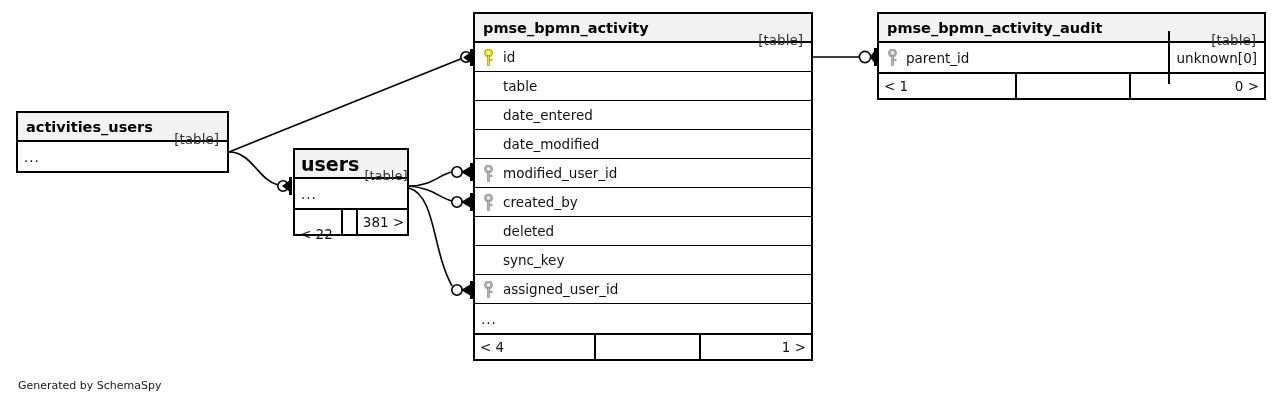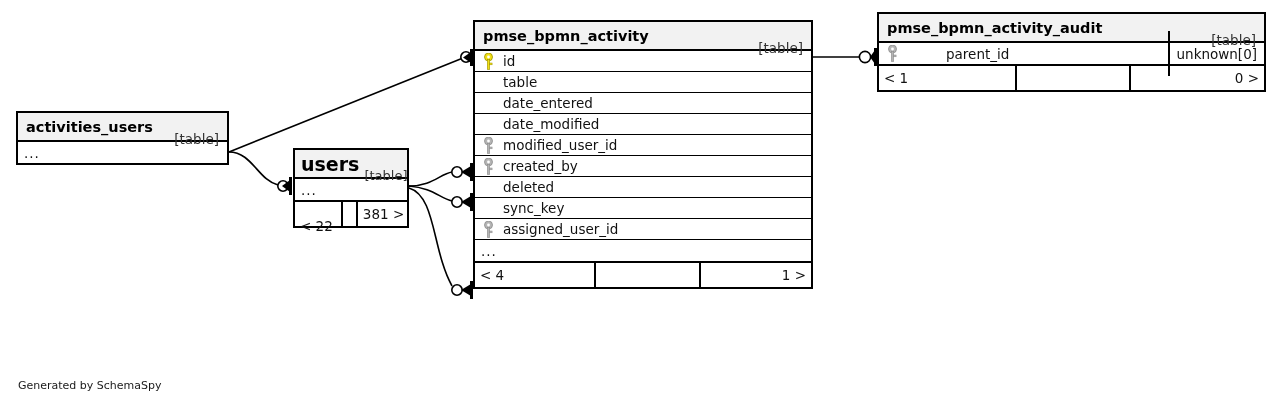--- a/index.html
+++ b/index.html
@@ -52,29 +52,28 @@
     white-space: nowrap;
     margin-left: 10px;
     margin-top: 24px;
   }
   .tbl-rows {
     display: block;
   }
   .row {
     display: flex;
     align-items: center;
-    height: 21px;
+    height: 29px;
     border-bottom: 1px solid #000000;
     box-sizing: border-box;
     font-size: 13.5px;
     color: #111111;
   }
   .row:last-child {
     border-bottom: none;
-    gap: 40px;
   }
   .row-key {
     width: 26px;
     flex: 0 0 26px;
     display: flex;
     align-items: center;
     justify-content: center;
   }
   .row-label {
     flex: 1 1 auto;
@@ -126,21 +125,21 @@
   .credit {
     position: absolute;
     left: 18px;
     top: 379px;
     font-size: 11px;
     color: #1a1a1a;
     white-space: nowrap;
   }
 
   
-  #tbl-pmse-bpmn-activity { left: 473px; top: 20px; width: 340px; }
+  #tbl-pmse-bpmn-activity { left: 473px; top: 12px; width: 340px; }
   #tbl-pmse-bpmn-activity .row-label { padding-left: 2px; }
   #tbl-pmse-bpmn-activity .tbl-footer .foot-cell:nth-child(1) { width: 119px; }
   #tbl-pmse-bpmn-activity .tbl-footer .foot-cell:nth-child(2) { width: 105px; }
   #tbl-pmse-bpmn-activity .tbl-footer .foot-cell:nth-child(3) { flex: 1 1 auto; }
 
   #tbl-pmse-bpmn-activity-audit { left: 877px; top: 12px; width: 389px; }
   #tbl-pmse-bpmn-activity-audit .tbl-footer .foot-cell:nth-child(1) { width: 136px; }
   #tbl-pmse-bpmn-activity-audit .tbl-footer .foot-cell:nth-child(2) { width: 114px; }
   #tbl-pmse-bpmn-activity-audit .tbl-footer .foot-cell:nth-child(3) { flex: 1 1 auto; }
 

